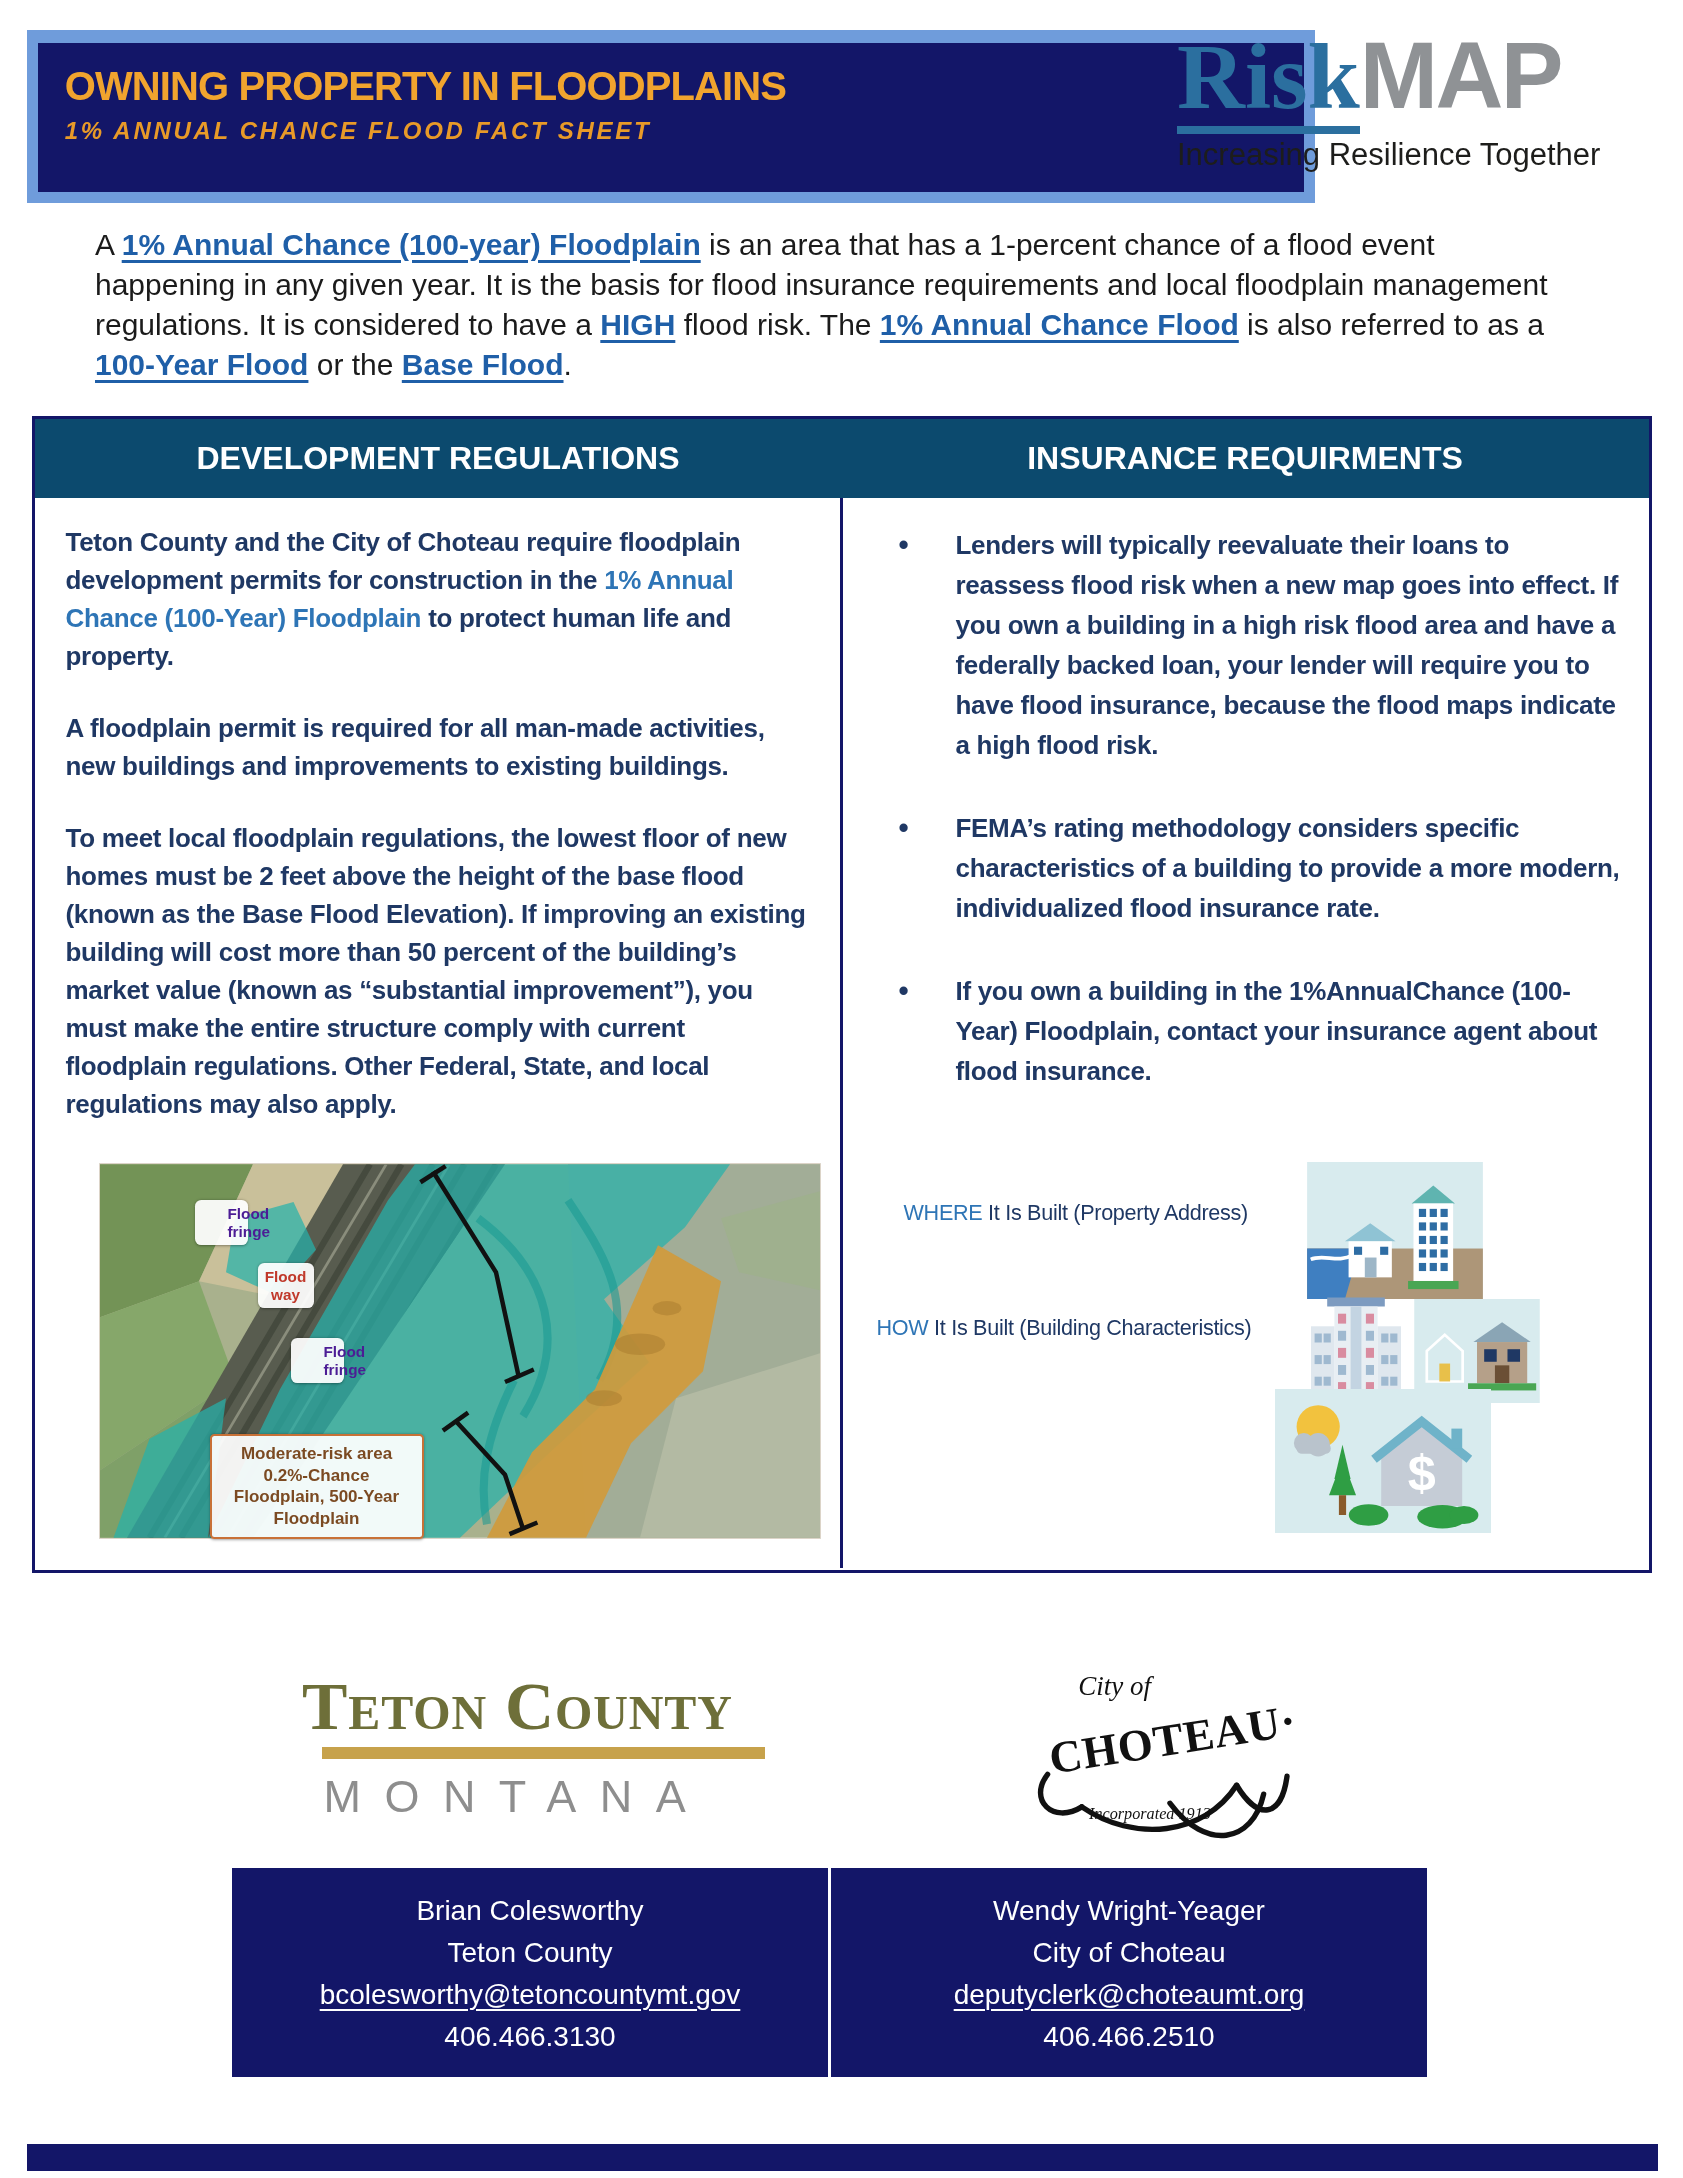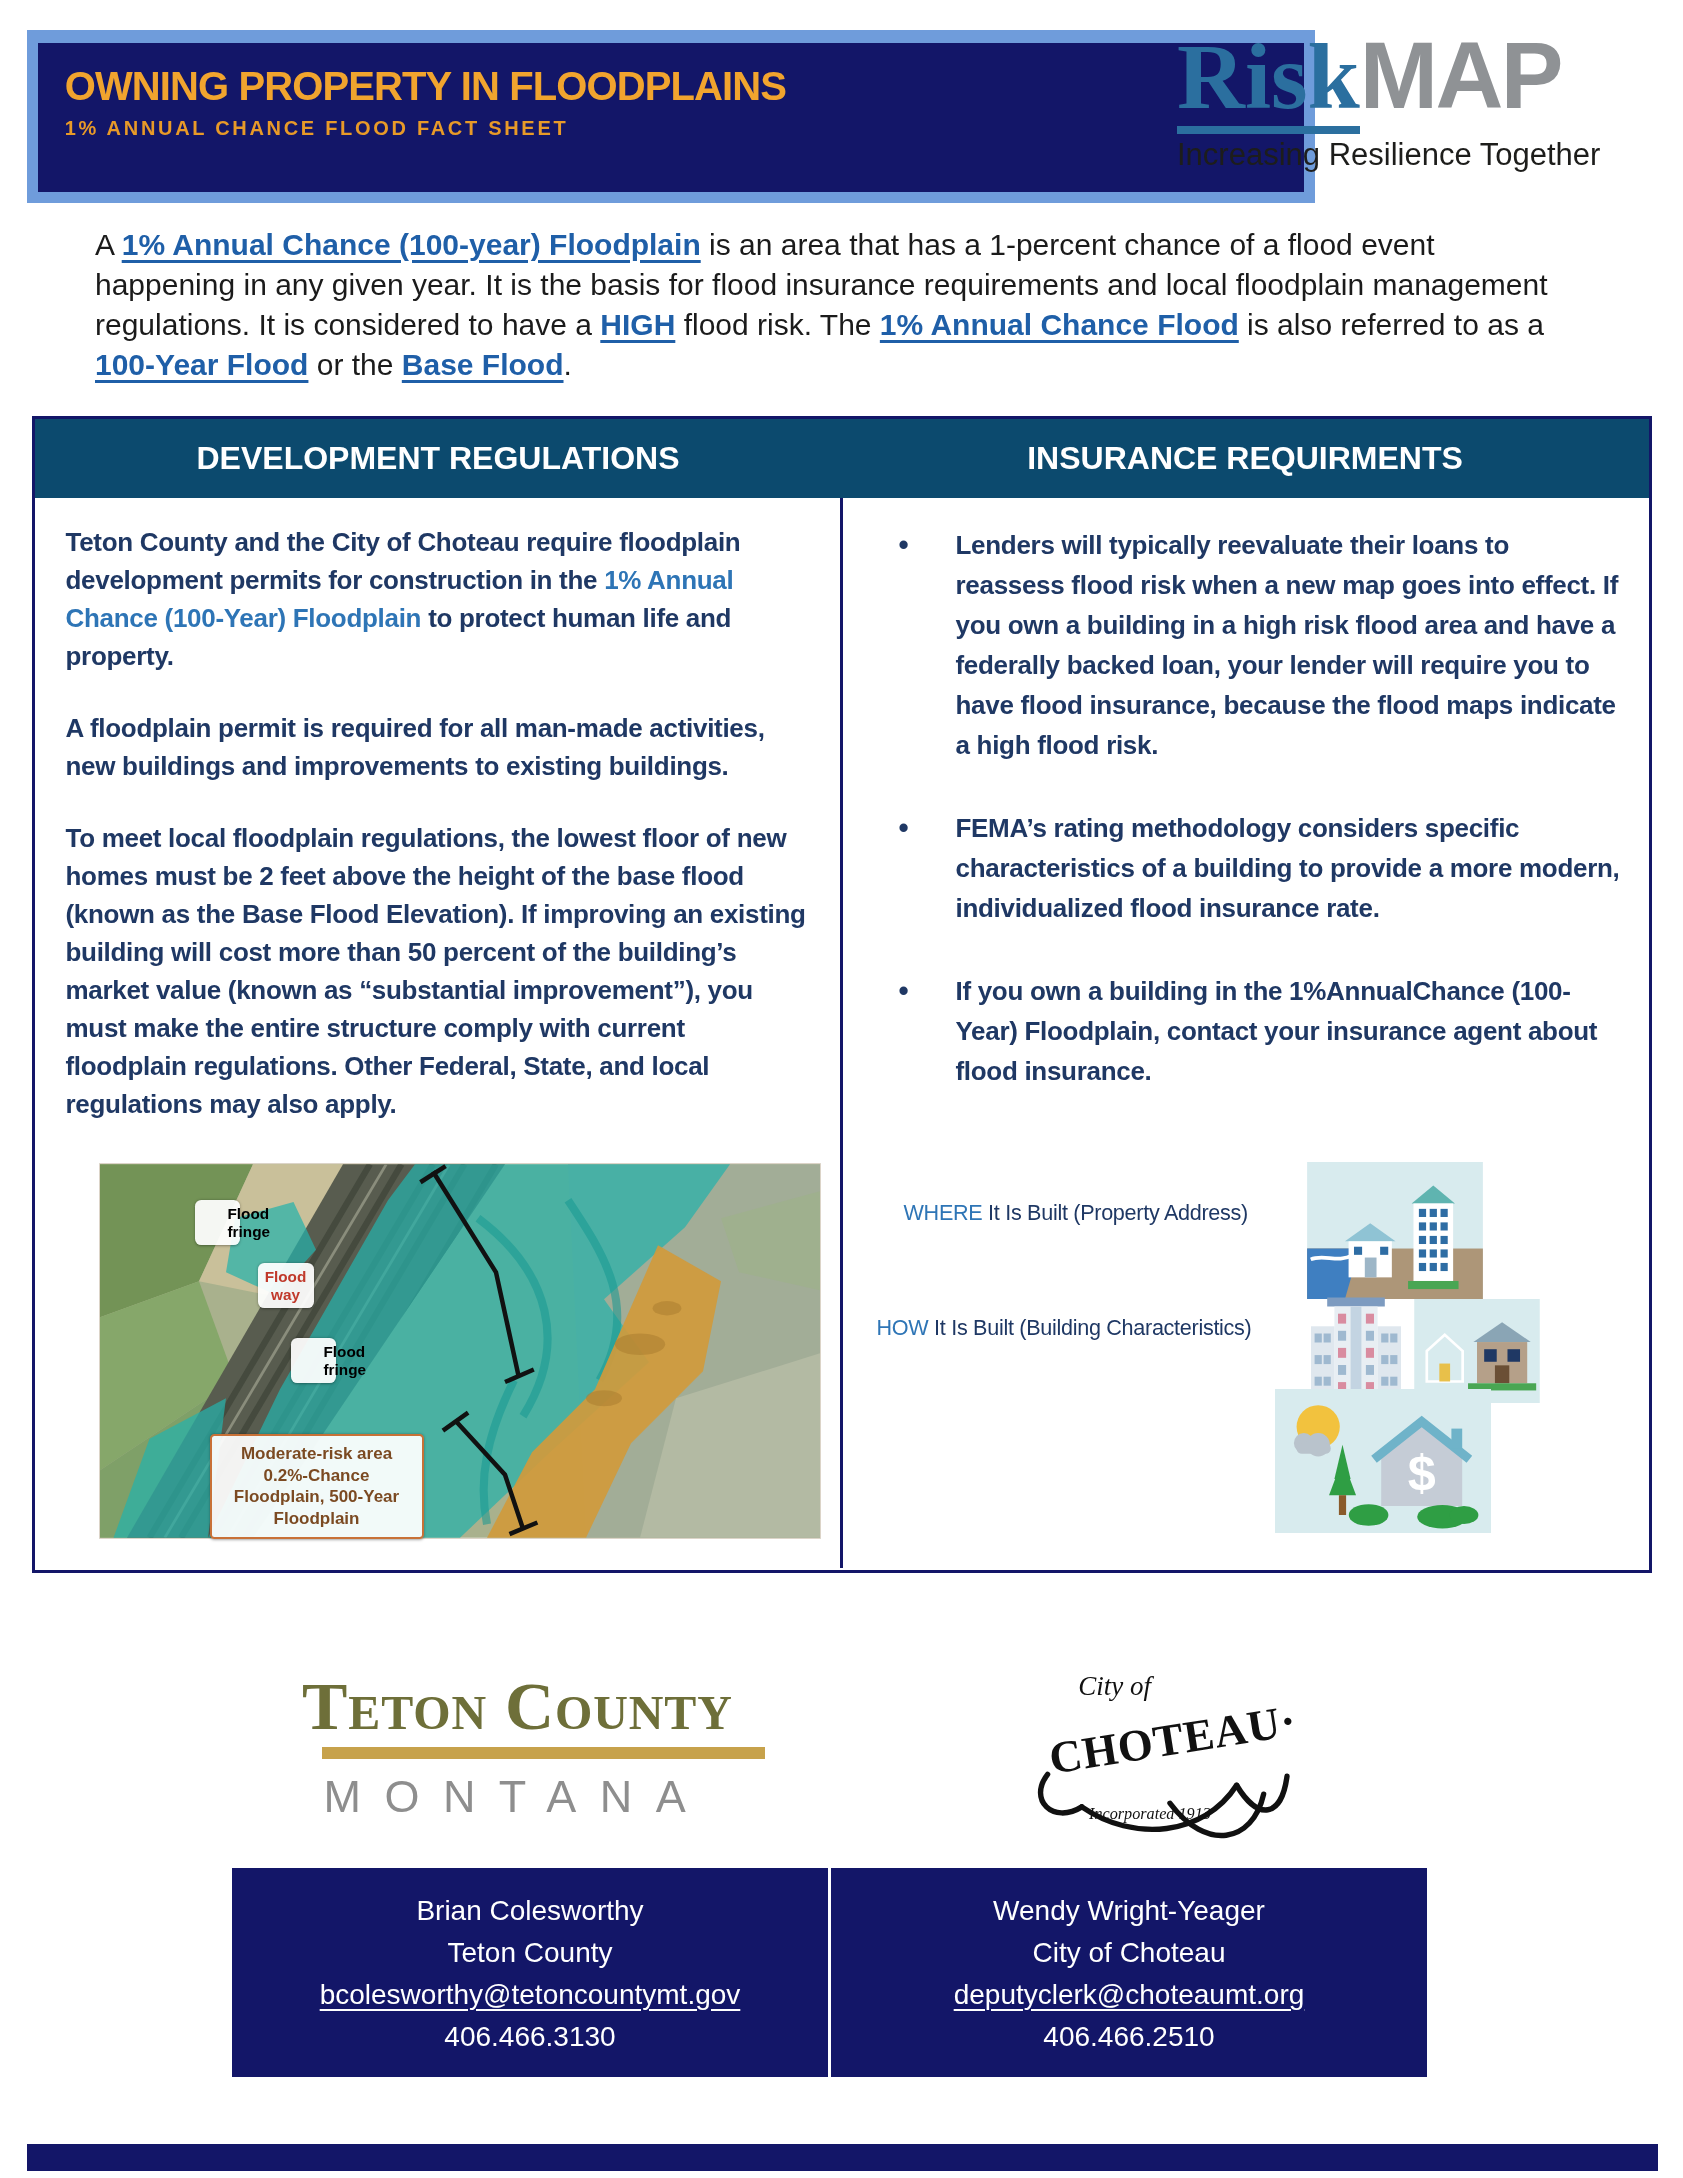--- a/index.html
+++ b/index.html
@@ -3,21 +3,21 @@
 <meta charset="utf-8">
 <style>
   * { margin:0; padding:0; box-sizing:border-box; }
   html,body { width:1683px; height:2178px; background:#ffffff; font-family:"Liberation Sans", sans-serif; }
   .page { position:relative; width:1683px; height:2178px; background:#ffffff; overflow:hidden; }
 
   
   .banner { position:absolute; left:27px; top:30px; width:1288px; height:173px; background:#6f9cdb; }
   .banner-inner { position:absolute; left:10.8px; top:12.6px; right:10.8px; bottom:10.8px; background:#131668; padding:21.6px 0 0 27px; }
   .banner-title { color:#f1a42e; font-weight:700; font-size:40px; letter-spacing:-0.9px; line-height:1.1; }
-  .banner-sub { color:#e89a28; font-weight:700; font-size:20px; letter-spacing:2.7px; margin-top:9px; }
+  .banner-sub { color:#e89a28; font-weight:700; font-size:24px; letter-spacing:2.7px; margin-top:9px;font-style:italic; }
 
   
   .brand { position:absolute; left:1177px; top:27px; width:491px; }
   .brand-row { line-height:1; white-space:nowrap; }
   .brand-risk { font-family:"Liberation Serif", serif; font-weight:700; font-size:94px; color:#2b6f9f; border-bottom:8px solid #2b6f9f; padding-bottom:0px; display:inline-block; line-height:1.05; }
   .brand-map { font-family:"Liberation Sans", sans-serif; font-weight:700; font-size:94px; color:#8f9295; letter-spacing:-2.7px; display:inline-block; line-height:1.05; }
   .brand-tagline { font-size:31px; color:#1d1d1b; margin-top:3.6px; }
 
   
   .intro { position:absolute; left:95px; top:225px; width:1463px; font-size:30px; line-height:40px; color:#1b1b1b; }
@@ -43,21 +43,21 @@
 
   
   .char-label { position:absolute; font-weight:400; font-size:21.6px; letter-spacing:-0.3px; line-height:29px; color:#1f3864; }
   .char-label .seg-accent { color:#2e75b6; }
   .illus { position:absolute; }
 
   
   .map-fig { position:absolute; left:65px; top:666px; width:720px; height:374px; box-shadow:0 0 0 0.9px #d8d0c2; }
   .map-fig svg { position:absolute; left:0; top:0; }
   .map-label { position:absolute; background:rgba(255,255,255,0.93); border-radius:6.3px; padding:4.5px 6.3px; text-align:center; font-weight:700; font-size:15.3px; line-height:18px; box-shadow:0 0.9px 2.7px rgba(0,0,0,0.35); }
-  .map-label.fringe { color:#000000; width:45px;padding-left:33px; }
+  .map-label.fringe { color:#4c1d95; width:53px;padding-left:33px; }
   .map-label.way { color:#c0392b; width:56px; }
   .map-label.moderate { color:#7b4a22; width:214px; font-size:17px; line-height:21.6px; border:2.7px solid #c87137; border-radius:4.5px; padding:7.2px 5.4px; }
 
   
   .teton { position:absolute; left:302px; top:1672px; }
   .teton-name { font-family:"Liberation Serif", serif; font-variant:small-caps; font-weight:600; font-size:68px; color:#6e6f39; letter-spacing:0.9px; line-height:1.0; }
   .teton-bar { width:443px; height:11.7px; background:#c7a24b; margin:7.2px 0 0 20px; }
   .teton-state { font-size:45px; color:#8e8e8e; letter-spacing:23.4px; margin:12.6px 0 0 21.6px; font-weight:400; }
   .choteau { position:absolute; left:1026px; top:1659px; }
 

